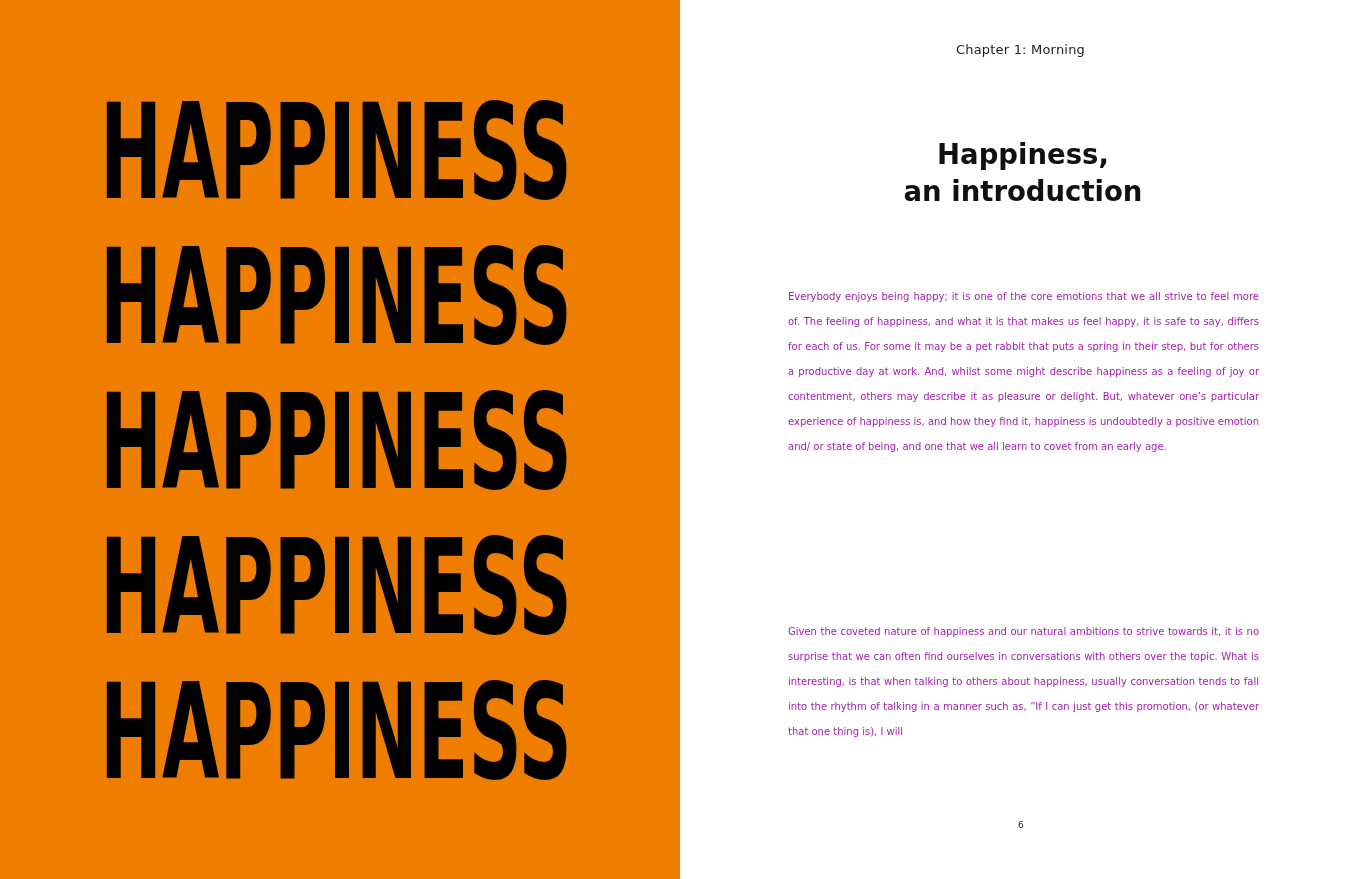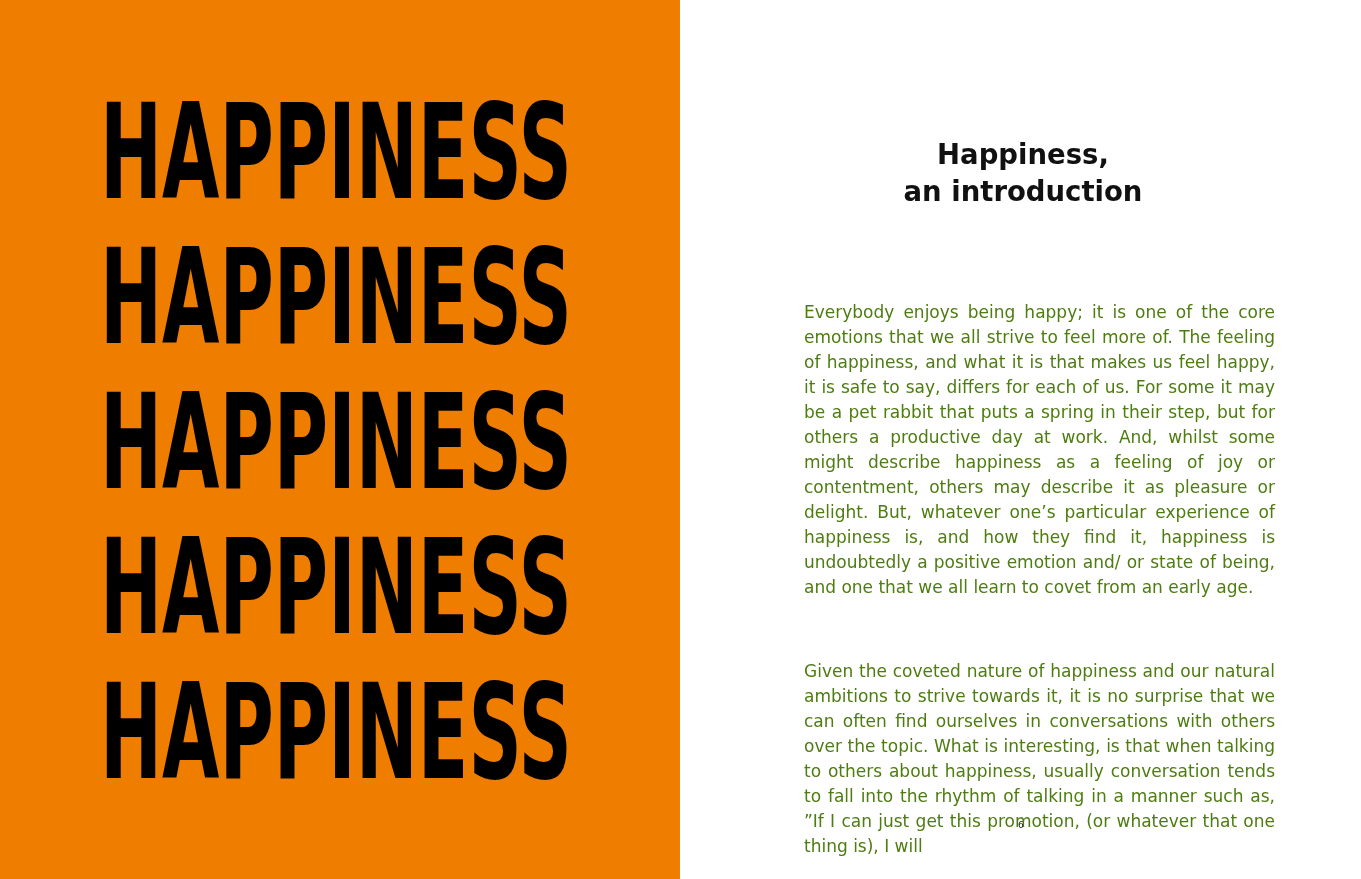--- a/index.html
+++ b/index.html
@@ -3,23 +3,23 @@
 <meta charset="utf-8">
 <style>
   html, body { margin:0; padding:0; }
   body { width:1361px; height:879px; position:relative; overflow:hidden; background:#ffffff; font-family:"DejaVu Sans", sans-serif; }
   .left-page { position:absolute; left:0; top:0; width:800px; height:879px; background:#ef7d00; }
   .right-page { position:absolute; left:680px; top:0; width:681px; height:879px; background:#ffffff; }
   .display-word { position:absolute; left:100px; width:472px; height:100px; }
   .display-word svg { width:472px; height:100px; display:block; }
   .running-head { position:absolute; left:0; width:681px; top:42px; text-align:center; font-size:13px; color:#1a1a1a; letter-spacing:0.2px; }
   .chapter-title { position:absolute; left:0; width:686px; top:136px; text-align:center; font-size:27.5px; font-weight:bold; line-height:37px; color:#111; }
-  .body-text { position:absolute; left:108px; width:471px; font-size:17px; line-height:25px; color:#4d7c0f; text-align:justify; margin:16px; }
+  .body-text { position:absolute; left:108px; width:471px; font-size:10px; line-height:25px; color:#a21caf; text-align:justify; margin:0; }
   .p1 { top:284px; }
-  .p2 { top:643px; }
+  .p2 { top:619px; }
   .folio { position:absolute; left:338px; top:820px; font-size:9px; color:#222; }
 </style>
 </head>
 <body>
 
 <div class="left-page">
   <div class="display-word" style="top:100px">
     <svg viewBox="0 0 472 100" preserveAspectRatio="none">
         <text x="0" y="98" textLength="472" lengthAdjust="spacingAndGlyphs" font-family="DejaVu Sans" font-weight="bold" font-size="132" fill="#000">HAPPINESS</text>
       </svg>
@@ -40,20 +40,21 @@
       </svg>
   </div>
   <div class="display-word" style="top:680px">
     <svg viewBox="0 0 472 100" preserveAspectRatio="none">
         <text x="0" y="98" textLength="472" lengthAdjust="spacingAndGlyphs" font-family="DejaVu Sans" font-weight="bold" font-size="132" fill="#000">HAPPINESS</text>
       </svg>
   </div>
 </div>
 
 <div class="right-page">
+  <div class="running-head">Chapter 1: Morning</div>
   <div class="chapter-title">
     <div>Happiness,</div>
     <div>an introduction</div>
   </div>
   <p class="body-text p1">Everybody enjoys being happy; it is one of the core emotions that we all strive to feel more of. The feeling of happiness, and what it is that makes us feel happy, it is safe to say, differs for each of us. For some it may be a pet rabbit that puts a spring in their step, but for others a productive day at work. And, whilst some might describe happiness as a feeling of joy or contentment, others may describe it as pleasure or delight. But, whatever one’s particular experience of happiness is, and how they find it, happiness is undoubtedly a positive emotion and/ or state of being, and one that we all learn to covet from an early age.</p>
   <p class="body-text p2">Given the coveted nature of happiness and our natural ambitions to strive towards it, it is no surprise that we can often find ourselves in conversations with others over the topic. What is interesting, is that when talking to others about happiness, usually conversation tends to fall into the rhythm of talking in a manner such as, ”If I can just get this promotion, (or whatever that one thing is), I will</p>
   <div class="folio">6</div>
 </div>
 
 </body></html>

